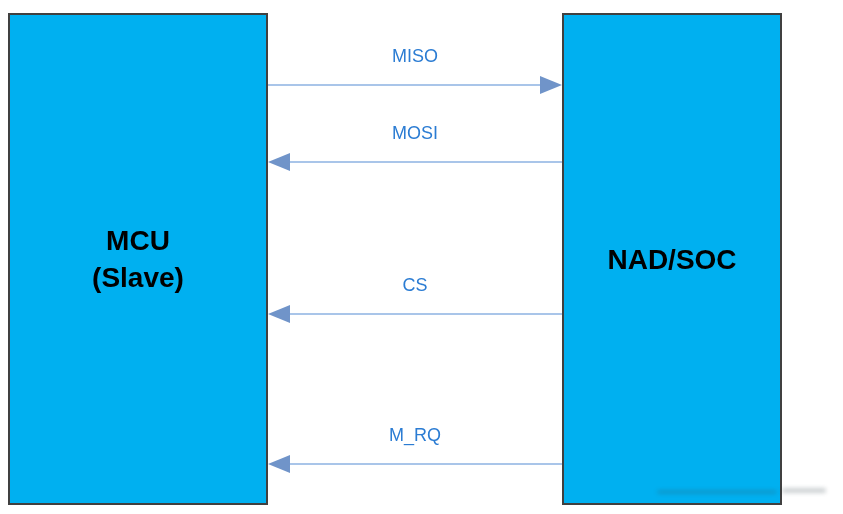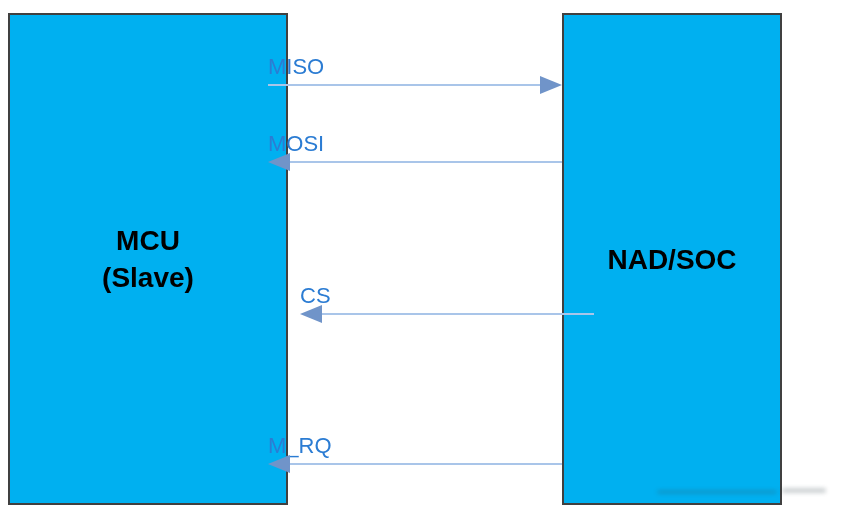--- a/index.html
+++ b/index.html
@@ -28,36 +28,37 @@
     justify-content: center;
     text-align: center;
   }
   .node-box .title,
   .node-box .subtitle {
     color: #000000;
     font-weight: bold;
     font-size: 28px;
     line-height: 37px;
   }
-  #left-box  { left: 8px;   width: 280px; }
+  #left-box  { left: 8px;   width: 260px; }
   #right-box { left: 562px; width: 220px; }
 
   .signal {
     position: absolute;
     left: 268px;
     width: 294px;
     height: 34px; 
   }
   .signal .sig-label {
     position: absolute;
     left: 0;
     right: 0;
-    bottom: 9px;
+    bottom: 20px;
+    text-align: center;
     color: #2B7CD3;
-    font-size: 22px;
+    font-size: 18px;
     line-height: 24px;
   }
   .signal .sig-line {
     position: absolute;
     bottom: 2px;
     height: 2px;
     background: #A9C5E9;
   }
   .signal.to-master .sig-line { left: 0; right: 16px; }
   .signal.to-slave  .sig-line { left: 16px; right: 0; }
@@ -74,21 +75,21 @@
     border-left: 22px solid #7094C9;
   }
   .signal.to-slave .sig-arrow {
     left: 0;
     border-right: 22px solid #7094C9;
   }
   
   #sig-0 { top: 54px; }
   #sig-1 { top: 131px; }
   #sig-2 { top: 206px; }
-  #sig-3 { top: 283px; margin-left: 32px; }
+  #sig-3 { top: 283px; }
   #sig-4 { top: 358px; }
   #sig-5 { top: 433px; }
 
   
   .smudge {
     position: absolute;
     background: rgba(55, 70, 80, 0.45);
     filter: blur(2px);
     border-radius: 2px;
   }

